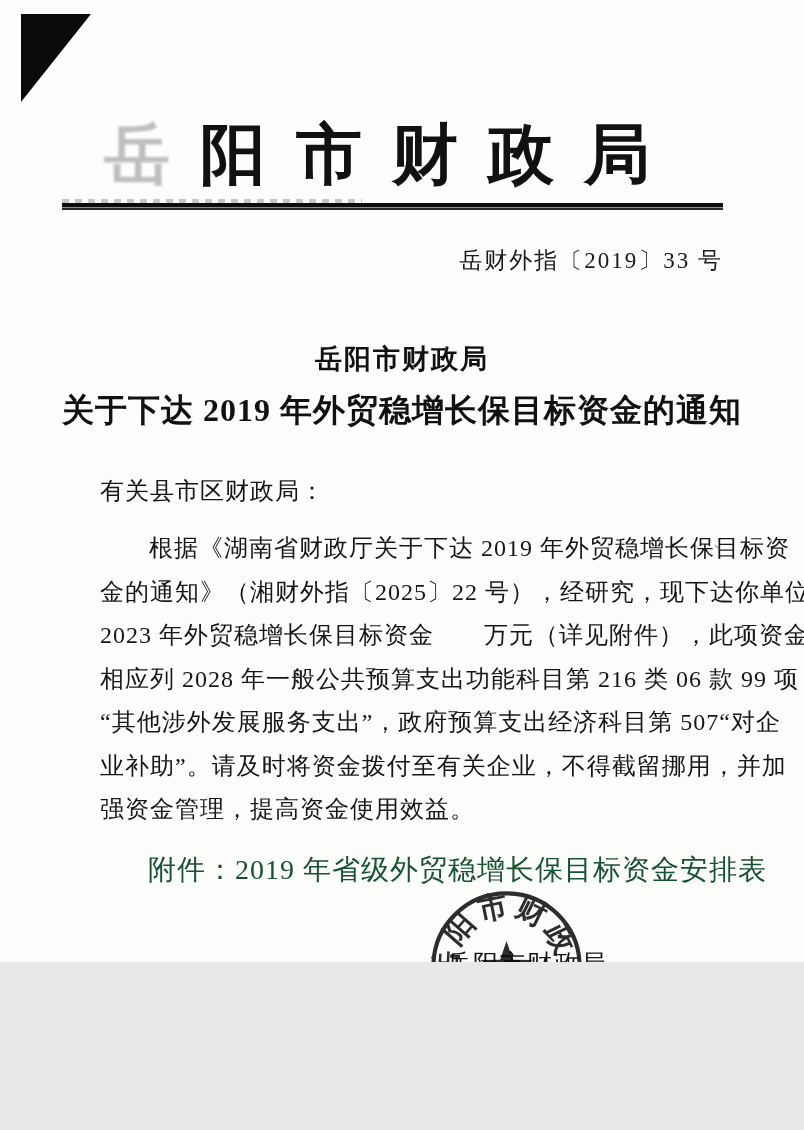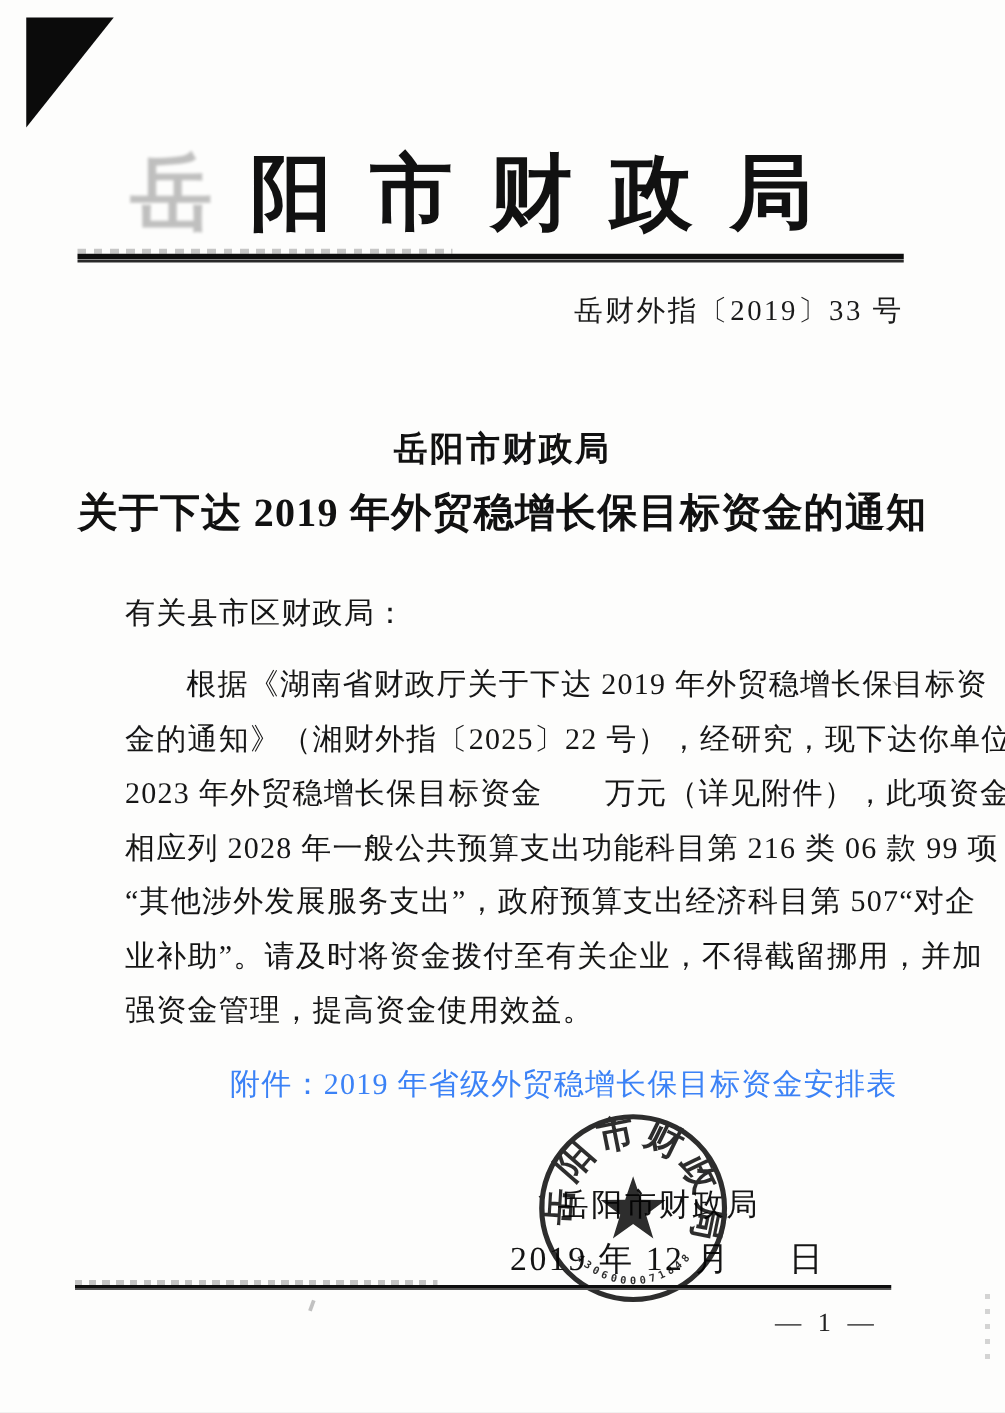--- a/index.html
+++ b/index.html
@@ -1,19 +1,19 @@
 <!DOCTYPE html>
 <html><head>
 <meta charset="utf-8">
 <style>
   * { margin:0; padding:0; box-sizing:border-box; }
   html,body { background:#e8e8e8; }
   .page {
     position:relative;
-    width:804px; height:1130px;
+    width:804px; height:962px;
     background:#fdfdfc;
     overflow:hidden;
     font-family:"Liberation Serif","DejaVu Serif",serif;
     color:#1a1a1a;
   }
   
   .corner-triangle {
     position:absolute; left:21px; top:14px;
     width:0; height:0;
     border-top:88px solid #0b0b0b;
@@ -31,39 +31,39 @@
   .header-rule {
     position:absolute; left:62px; top:203px; width:661px; height:7px;
     background:linear-gradient(to bottom,#0d0d0d 0 55%,#8f8f8f 55% 75%,#2a2a2a 75% 100%);
   }
   .header-rule-smudge {
     position:absolute; left:62px; top:199px; width:300px; height:4px;
     background:repeating-linear-gradient(90deg,#9a9a9a 0 7px,transparent 7px 13px);
     opacity:.55;
   }
   .doc-number {
-    position:absolute; right:81px; top:233px;
+    position:absolute; right:81px; top:245px;
     font-size:23px; letter-spacing:2px; white-space:nowrap;
   }
   .title-block {
     position:absolute; left:0; top:341px; width:100%;
     text-align:center; font-weight:bold; color:#111;
   }
   .title-line1 { font-size:27px; letter-spacing:2px; }
   .title-line2 { font-size:32px; letter-spacing:1px; margin-top:12px; }
   .body-block {
     position:absolute; left:100px; top:476px; width:640px;
     font-size:24px; color:#161616;
   }
   .salutation { line-height:30px; margin-bottom:21px; letter-spacing:1px; white-space:nowrap; }
   .para-line { line-height:43.5px; letter-spacing:1px; white-space:nowrap; }
   .para-line.indent { text-indent:49px; }
   .attachment-line {
     position:absolute; left:148px; top:851px;
-    font-size:24px; letter-spacing:1px; white-space:nowrap; color:#3b82f6;margin-left:36px;
+    font-size:28px; letter-spacing:1px; white-space:nowrap; color:#14532d;
   }
   .signature-agency {
     position:absolute; left:446px; top:947px;
     font-size:25px; letter-spacing:2px; white-space:nowrap; color:#141414;
   }
   .signature-date {
     position:absolute; left:408px; top:989px;
     font-size:27px; letter-spacing:2px; white-space:nowrap; color:#141414;
   }
   .signature-date .date-day-gap { display:inline-block; width:46px; }

